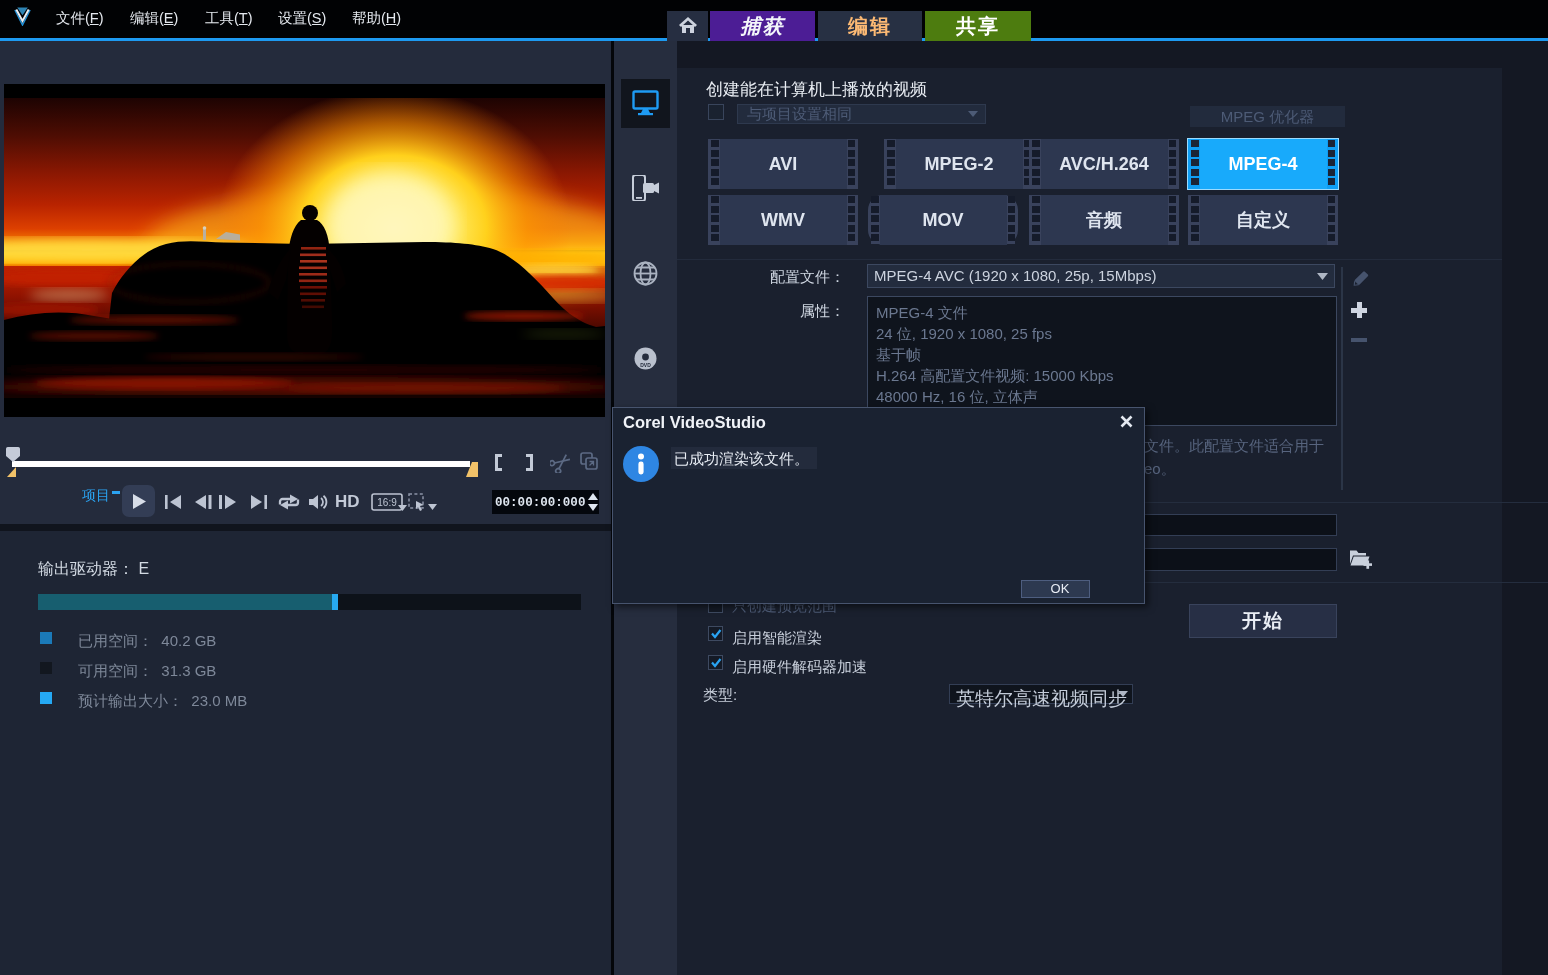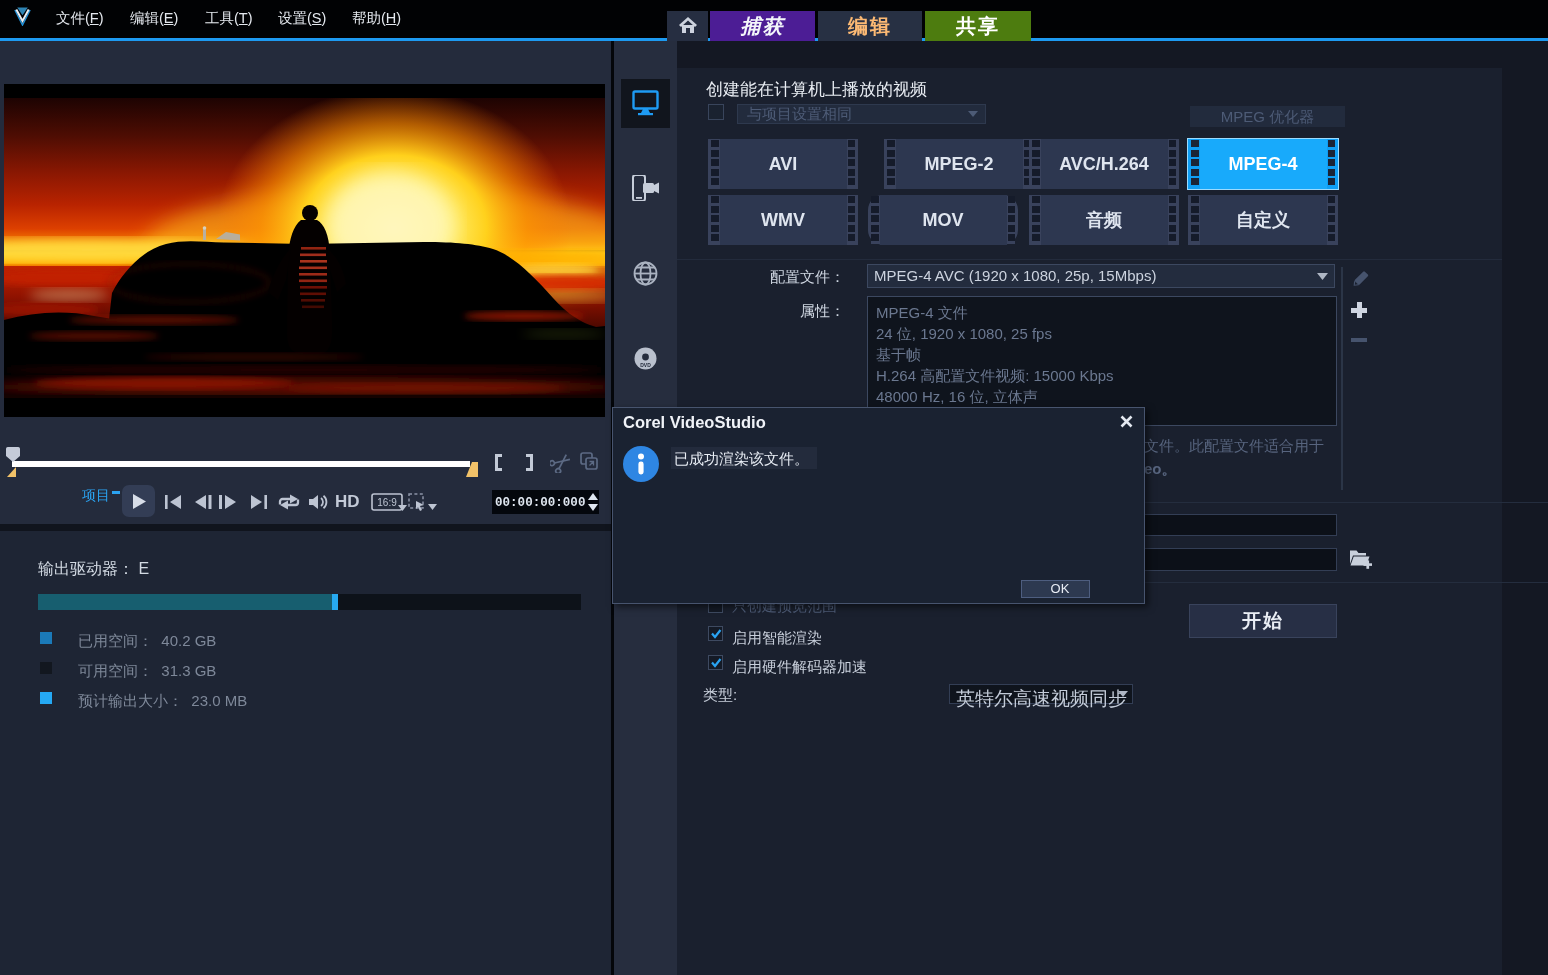--- a/index.html
+++ b/index.html
@@ -320,21 +320,21 @@
       <rect x="5.7" y="0.5" width="6.6" height="14" rx="1.2" fill="#46536d"></rect>
       <polygon points="5.7,14.5 12.3,14.5 9,18.5" fill="#46536d"></polygon>
       <polygon points="7.2,14.5 9,16.8 10.8,14.5" fill="#1a202e"></polygon>
     </g>
 </svg>
 <div class="abs" style="left:1351px;top:307.5px;width:16px;height:5px;background:#cfd5e1;"></div>
 <div class="abs" style="left:1356.5px;top:302px;width:5px;height:16px;background:#cfd5e1;"></div>
 <div class="abs" style="left:1351px;top:338px;width:16px;height:4px;background:#46536d;"></div>
 
 <div class="abs" style="left:1144px;top:437px;font-size:15px;color:#57647e;">文件。此配置文件适合用于</div>
-<div class="abs" style="left:1144px;top:460px;font-size:15px;color:#57647e;font-weight:bold;">eo。</div>
+<div class="abs" style="left:1144px;top:460px;font-size:15px;color:#57647e;">eo。</div>
 <div class="abs" style="left:1341px;top:267px;width:2px;height:223px;background:#2b3547;"></div>
 
 <div class="abs" style="left:677px;top:502px;width:871px;height:1px;background:#242d3e;"></div>
 <div class="abs" style="left:867px;top:514px;width:470px;height:22px;background:#0c1018;border:1px solid #333e55;box-sizing:border-box;"></div>
 <div class="abs" style="left:867px;top:548px;width:470px;height:23px;background:#0c1018;border:1px solid #333e55;box-sizing:border-box;"></div>
 <svg class="abs" style="left:1349px;top:548px;" width="23" height="21" viewBox="0 0 23 21">
   <path d="M1,2.5 h6.5 l2,2.5 h7.5 v2.5 h-13 l-3,8.5 z" fill="#c9d0dc"></path>
   <path d="M1.5,17.5 l3.2,-9 h15.8 l-3.2,9 z" fill="#c9d0dc"></path>
   <rect x="14.5" y="15.3" width="8.5" height="2.6" fill="#c9d0dc"></rect>
   <rect x="17.4" y="12.4" width="2.7" height="8.4" fill="#c9d0dc"></rect>

